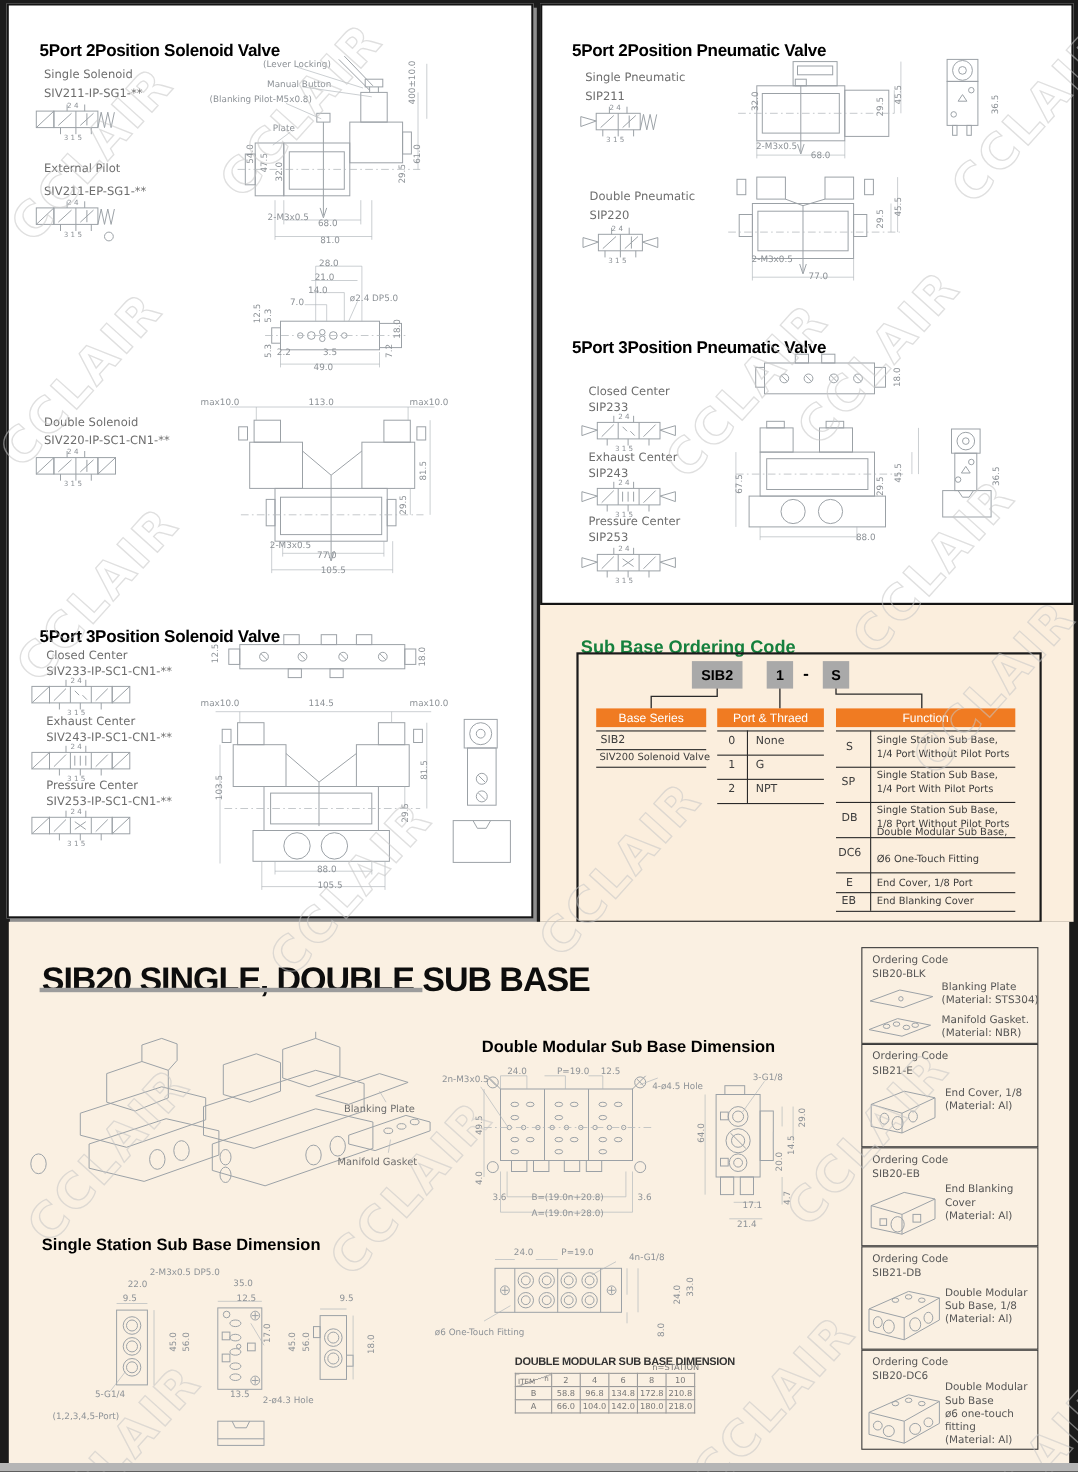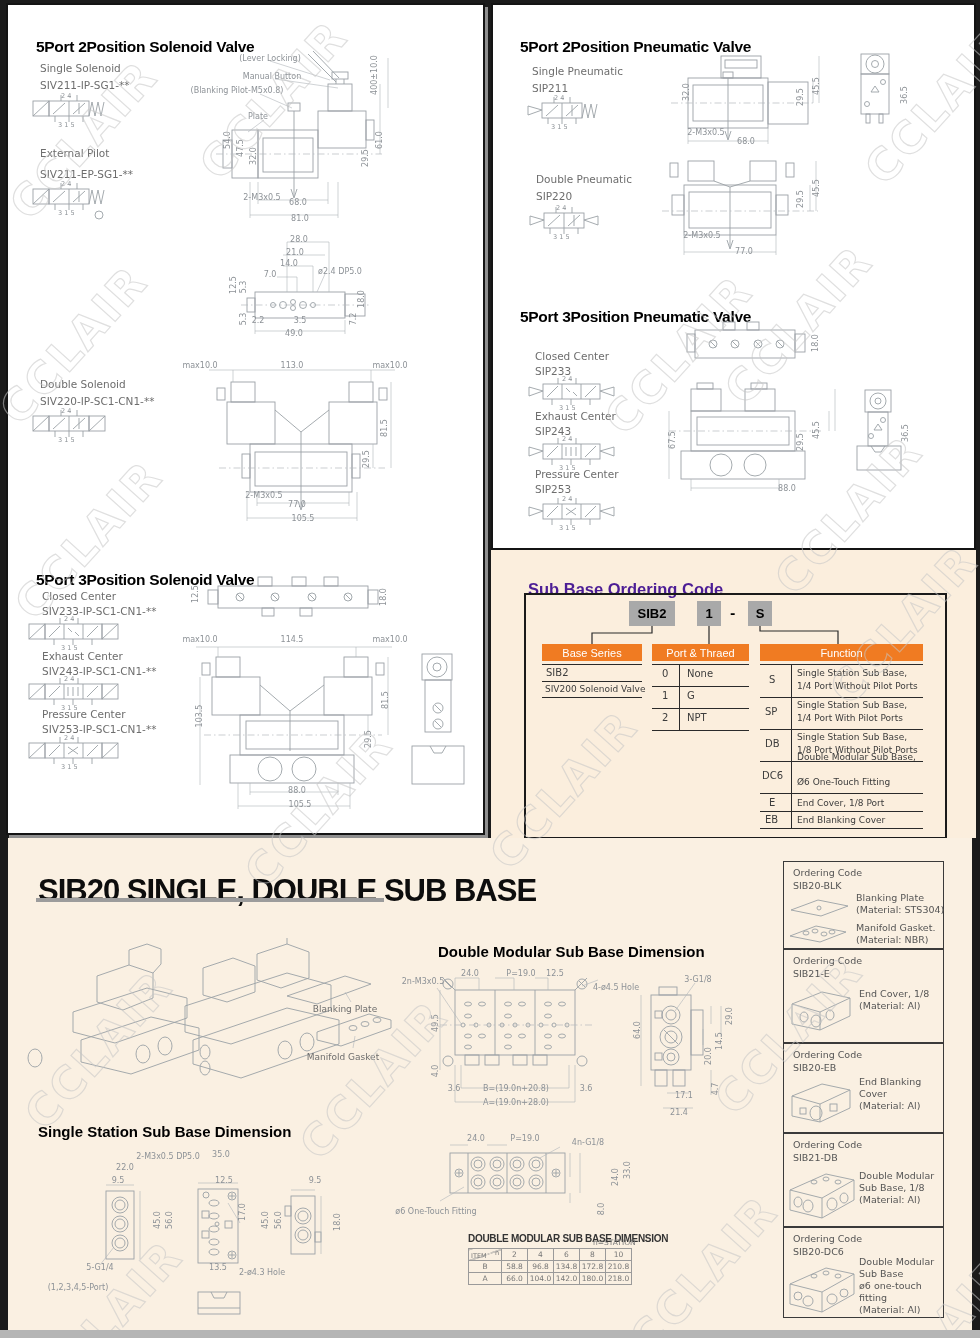--- a/index.html
+++ b/index.html
@@ -20,21 +20,21 @@
   .dim.v{transform:translate(-50%,-50%) rotate(-90deg);}
 
   svg.draw{position:absolute;overflow:visible;}
   .ln{stroke:#9ba1a6;stroke-width:0.9;fill:none;}
   .cl{stroke:#b4b9bd;stroke-width:0.7;fill:none;stroke-dasharray:7 3 1.5 3;}
   .dl{stroke:#b0b5ba;stroke-width:0.6;fill:none;}
   .spt{font-size:6.5px;fill:#8d9297;font-family:"DejaVu Sans",sans-serif;}
 
   
   .octitle{position:absolute;font-family:"Liberation Sans",sans-serif;font-weight:bold;
-           font-size:16.5px;color:#4c1d95;white-space:nowrap;}
+           font-size:16.5px;color:#15803d;white-space:nowrap;}
   .ocbox{position:absolute;border:2px solid #1a1a1a;}
   .codechip{position:absolute;background:#a9a9a9;color:#000;font-weight:bold;
             font-size:13px;text-align:center;font-family:"Liberation Sans",sans-serif;
             display:flex;align-items:center;justify-content:center;}
   .codedash{position:absolute;font-weight:bold;font-size:13px;color:#000;}
   .ochdr{position:absolute;background:#f07b22;color:#fff;font-size:11px;
          font-family:"Liberation Sans",sans-serif;display:flex;align-items:center;
          justify-content:center;}
   .octext{position:absolute;font-size:10px;color:#3c3c3c;white-space:nowrap;}
   .ocsmall{position:absolute;font-size:9px;color:#3c3c3c;white-space:nowrap;}
@@ -1014,21 +1014,21 @@
     <svg class="draw" style="left:186px;top:446px" width="50" height="36" viewBox="0 0 50 36">
       <g class="ln">
         <rect x="4" y="8" width="42" height="22"></rect>
         <polyline points="17,8 20,14 30,14 33,8"></polyline>
         <line x1="4" y1="24" x2="46" y2="24"></line>
       </g>
     </svg>
     <span class="dim" style="left:160px;top:319px">2-M3x0.5 DP5.0</span>
     <span class="dim" style="left:117px;top:330px">22.0</span>
     <span class="dim" style="left:110px;top:343px">9.5</span>
-    <span class="dim" style="left:213px;top:317px">35.0</span>
+    <span class="dim" style="left:213px;top:329px">35.0</span>
     <span class="dim" style="left:216px;top:343px">12.5</span>
     <span class="dim v" style="left:150px;top:382px">45.0</span>
     <span class="dim v" style="left:162px;top:382px">56.0</span>
     <span class="dim v" style="left:235px;top:374px">17.0</span>
     <span class="dim v" style="left:258px;top:382px">45.0</span>
     <span class="dim v" style="left:271px;top:382px">56.0</span>
     <span class="dim" style="left:307px;top:343px">9.5</span>
     <span class="dim v" style="left:330px;top:384px">18.0</span>
     <span class="dim" style="left:92px;top:430px">5-G1/4</span>
     <span class="dim" style="left:70px;top:450px">(1,2,3,4,5-Port)</span>

